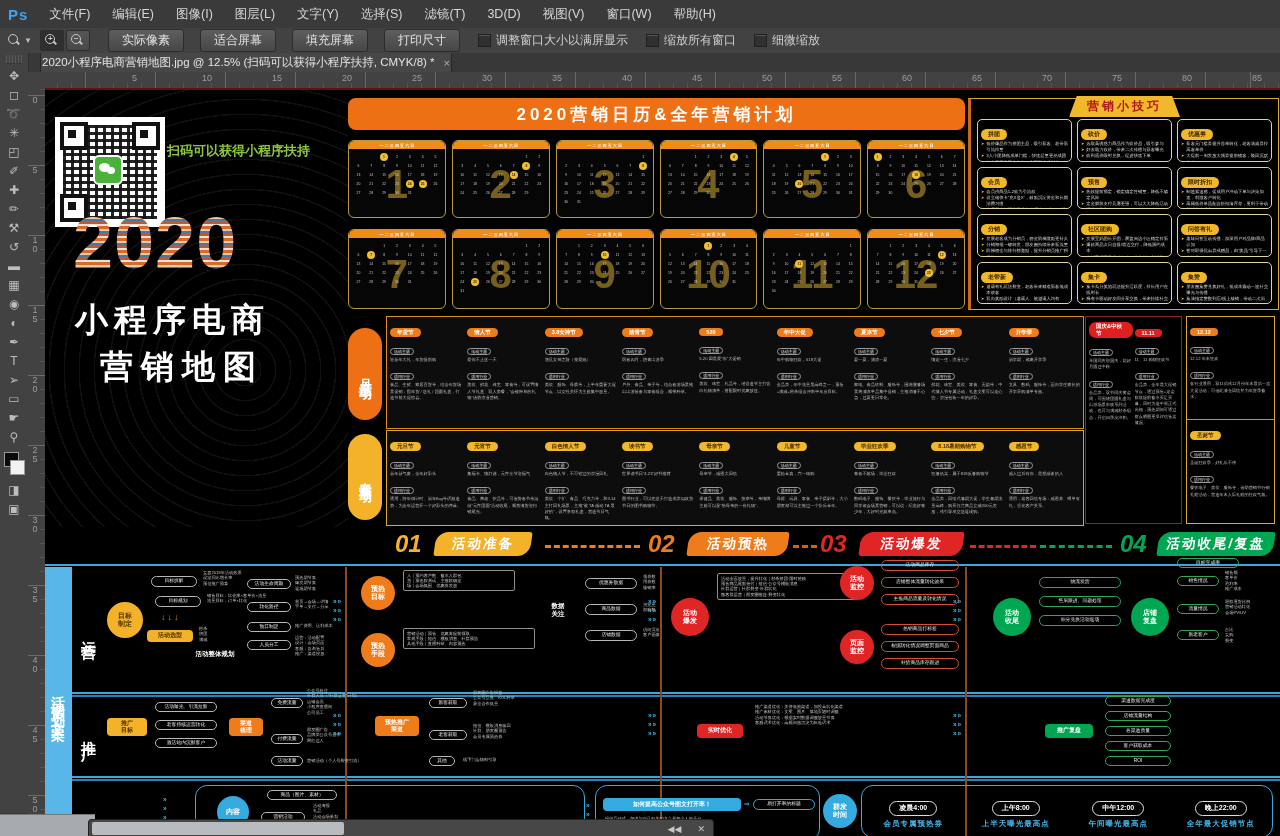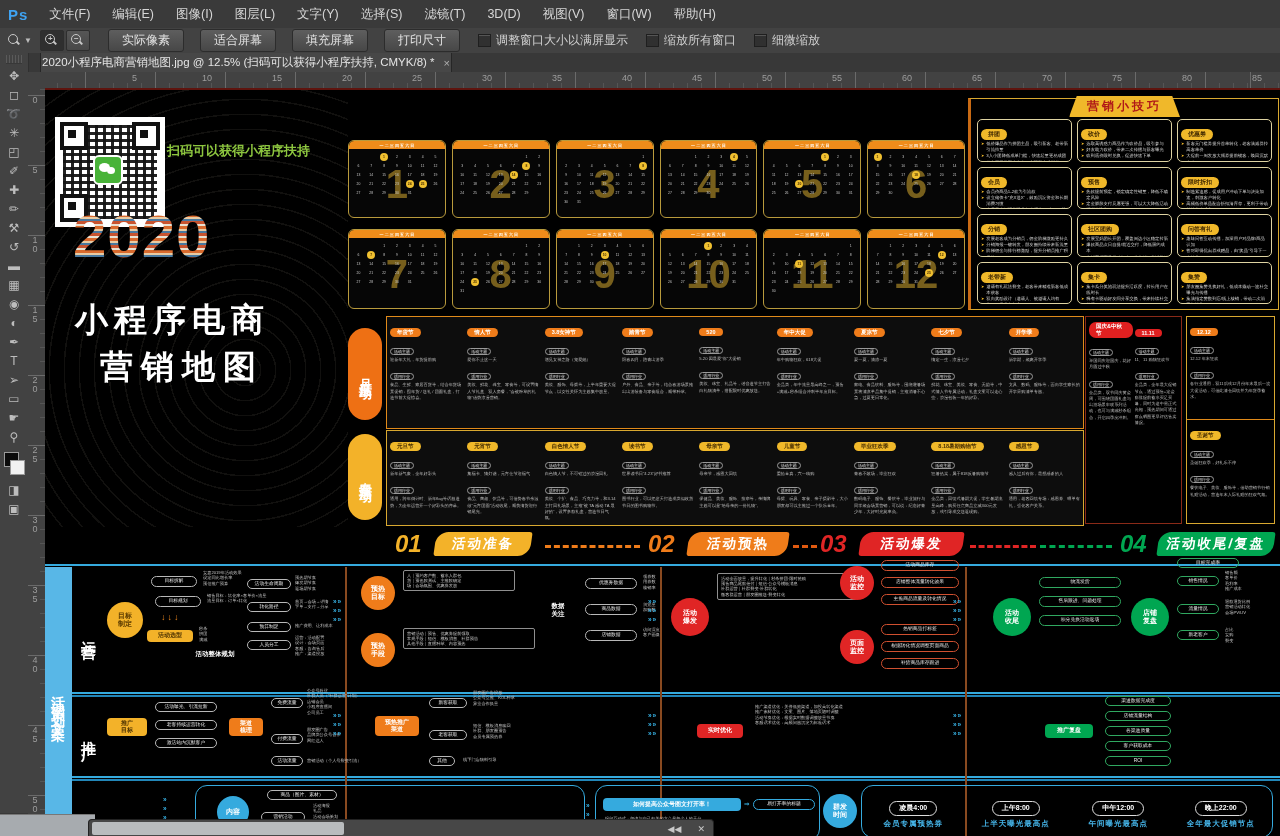--- a/index.html
+++ b/index.html
@@ -58,21 +58,21 @@
   #qr{position:absolute;left:10px;top:27px;width:100px;height:100px;background:#fff;padding:5px;}
   #qr .cells{position:absolute;left:8px;top:8px;right:8px;bottom:8px;
      background-image:repeating-linear-gradient(0deg,#111 0 3px,transparent 3px 7px),repeating-linear-gradient(90deg,#111 0 3px,transparent 3px 8px);
      background-blend-mode:multiply;opacity:.92;}
   .qrc{position:absolute;width:20px;height:20px;border:4px solid #111;background:#fff;}
   .qrc i{position:absolute;left:4px;top:4px;width:8px;height:8px;background:#111;display:block;}
   #wechat{position:absolute;left:38px;top:38px;width:26px;height:26px;border-radius:6px;background:#48b338;border:2px solid #fff;}
   #wechat b{position:absolute;left:4px;top:6px;width:11px;height:9px;background:#fff;border-radius:50%;}
   #wechat i{position:absolute;left:12px;top:10px;width:8px;height:7px;background:#fff;border-radius:50%;}
   #qrcaption{position:absolute;left:122px;top:52px;width:180px;color:#8dc63f;font-size:13px;font-weight:bold;}
-  #year2020{position:absolute;left:28px;top:112px;font-size:60px;font-weight:800;letter-spacing:1px;
+  #year2020{position:absolute;left:28px;top:112px;font-size:72px;font-weight:800;letter-spacing:1px;
             background:repeating-linear-gradient(180deg,#d86a2e 0 3px,#e8cba4 3px 5px,#49799f 5px 7px,#c85430 7px 10px,#e9e1d2 10px 12px);
             -webkit-background-clip:text;background-clip:text;color:transparent;}
   #ptitle1{position:absolute;left:30px;top:208px;font-size:33px;font-weight:800;color:#fff;letter-spacing:6px;}
   #ptitle2{position:absolute;left:55px;top:255px;font-size:33px;font-weight:800;color:#fff;letter-spacing:8px;}
   #calbanner{position:absolute;left:303px;top:8px;width:617px;height:32px;background:#ee7014;border-radius:8px;
              display:flex;align-items:center;justify-content:center;color:#fff;font-weight:800;font-size:17px;letter-spacing:4px;}
   #calgrid{position:absolute;left:303px;top:50px;width:617px;height:170px;display:grid;
            grid-template-columns:repeat(6,1fr);grid-template-rows:78px 80px;gap:11px 6px;}
   .cal-card{position:relative;background:#060606;border:1px solid #b89a3c;border-radius:6px;overflow:hidden;}
   .cal-head{height:8px;background:#ef8c1a;color:#fff;font-size:4px;display:flex;align-items:center;justify-content:space-around;
@@ -281,20 +281,21 @@
               <b></b>
               <i></i>
             </span>
         </div>
         <div id="qrcaption">扫码可以获得小程序扶持</div>
         <div id="year2020">2020</div>
         <div id="ptitle2">营销地图</div>
         <div id="ptitle1">小程序电商</div>
       </div>
 
+      <div id="calbanner">2020营销日历&amp;全年营销计划</div>
       <div id="calgrid">
 
       <div style="display: contents;">
           <div class="cal-card">
             <div class="cal-head">一 二 三 四 五 六 日</div>
             <div class="cal-num">1</div>
             <div class="cal-days">
                 <span></span>
                 <span></span>
                 <span class="cal-d dot">1</span>

